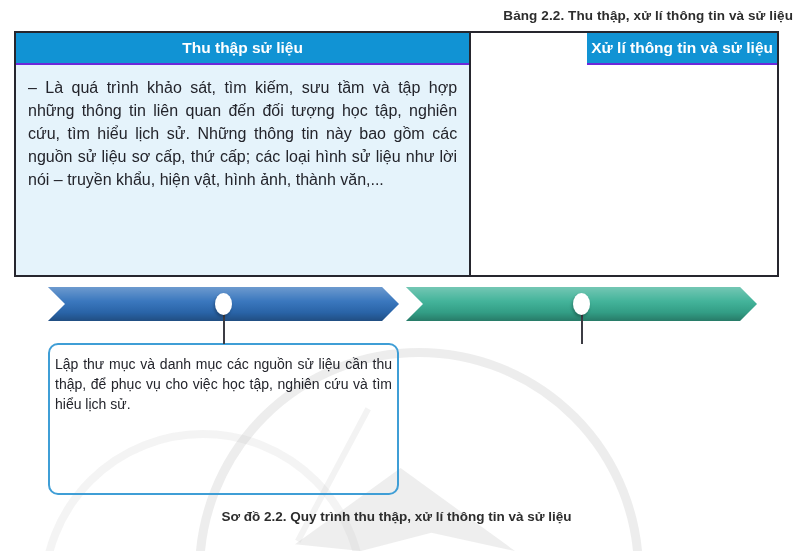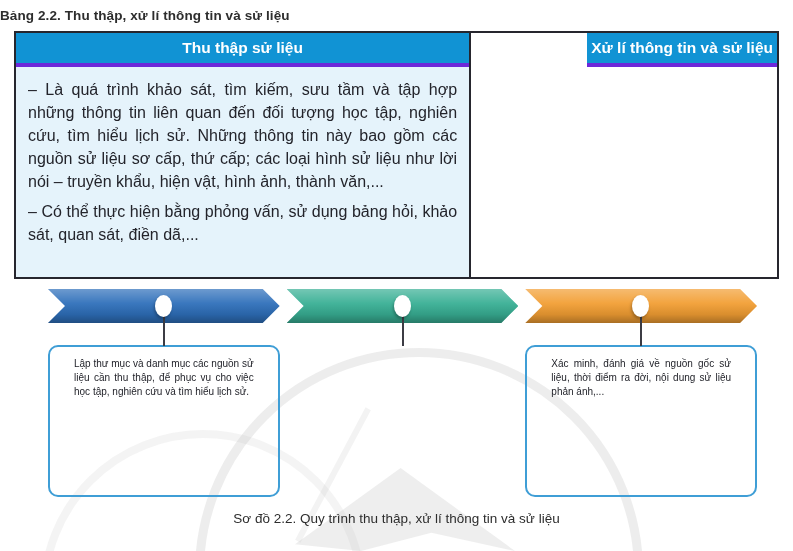--- a/index.html
+++ b/index.html
@@ -8,66 +8,65 @@
 
   
   .wm{position:absolute;z-index:0;}
   .wm-circle1{left:195px;top:348px;width:430px;height:430px;border:9px solid rgba(185,185,185,.26);border-radius:50%;}
   .wm-circle2{left:40px;top:430px;width:310px;height:310px;border:8px solid rgba(185,185,185,.16);border-radius:50%;}
   .wm-kite{left:295px;top:468px;width:220px;height:83px;background:rgba(195,195,195,.28);clip-path:polygon(48% 0,100% 100%,62% 78%,30% 100%,0 92%);}
   .wm-line1{left:330px;top:400px;width:6px;height:150px;background:rgba(195,195,195,.20);transform:rotate(28deg);}
 
   .content{position:relative;z-index:1;}
 
-  .doc-title{padding-top:8px;text-align:left;font-size:13.5px;font-weight:bold;color:#2d2d2d;letter-spacing:.1px;}
+  .doc-title{padding-top:8px;text-align:right;font-size:13.5px;font-weight:bold;color:#2d2d2d;letter-spacing:.1px;}
 
   
   .info-table{margin:8px 14px 0 14px;display:flex;border:2px solid #26262e;}
   .col{display:flex;flex-direction:column;}
   .col-left{width:59.7%;border-right:2px solid #26262e;}
   .col-right{width:40.3%;align-items:flex-end;}
-  .th{background:var(--header-bg,#1193d4);color:#fff;font-weight:bold;font-size:15.5px;text-align:center;padding:6px 4px;border-bottom:4px solid #6d28d9;}
+  .th{background:var(--header-bg,#1193d4);color:#fff;font-weight:bold;font-size:15.5px;text-align:center;padding:6px 4px;border-bottom:2px solid #6d28d9;}
   .td{background:var(--cell-bg,#e5f3fb);flex:1;min-height:198px;padding:4px 12px 8px 12px;font-size:16px;line-height:1.44;text-align:justify;color:#23242b;}
   .td p{margin:7px 0 0 0;}
 
   
   .diagram{margin:10px 36px 0 48px;display:flex;gap:7px;}
   .step{flex:1;position:relative;padding-top:56px;}
   .arrow{position:absolute;top:0;left:0;right:0;height:34px;background:var(--step-color,#888);
          clip-path:polygon(0 0,calc(100% - 17px) 0,100% 50%,calc(100% - 17px) 100%,0 100%,17px 50%);z-index:1;}
   .arrow::after{content:"";position:absolute;inset:0;
          background:linear-gradient(180deg,rgba(255,255,255,.30) 0%,rgba(255,255,255,.06) 42%,rgba(0,0,0,.10) 75%,rgba(0,0,0,.30) 100%);}
   .stem{position:absolute;top:25px;left:50%;width:2px;height:32px;margin-left:-1px;background:#3c3c44;z-index:2;}
   .dot{position:absolute;top:6px;left:50%;width:17px;height:22px;margin-left:-9px;background:#fff;border-radius:50%;
        box-shadow:-1px 2px 3px rgba(0,0,0,.28);z-index:3;}
-  .callout{border:2px solid #3f9ed6;border-radius:10px;min-height:128px;padding:10px 24px;background:transparent;
-           font-size:10px;line-height:1.42;text-align:justify;color:#23242b;}
+  .callout{border:2px solid #3f9ed6;border-radius:10px;min-height:128px;padding:10px 5px;background:transparent;
+           font-size:14px;line-height:1.42;text-align:justify;color:#23242b;}
   .callout p{margin:0;}
 
-  .diagram-caption{margin-top:14px;text-align:center;font-size:13.5px;font-weight:normal;color:#2d2d2d;}
+  .diagram-caption{margin-top:14px;text-align:center;font-size:13.5px;font-weight:bold;color:#2d2d2d;}
 </style>
 </head>
 <body>
 
 <div class="page">
 
   <div class="wm wm-circle1"></div>
   <div class="wm wm-circle2"></div>
   <div class="wm wm-line1"></div>
   <div class="wm wm-kite"></div>
 
   <div class="content">
     <div class="doc-title">Bảng 2.2. Thu thập, xử lí thông tin và sử liệu</div>
 
     <div class="info-table">
       <div class="col col-left">
         <div class="th">Thu thập sử liệu</div>
         <div class="td">
           <p>– Là quá trình khảo sát, tìm kiếm, sưu tầm và tập hợp những thông tin liên quan đến đối tượng học tập, nghiên cứu, tìm hiểu lịch sử. Những thông tin này bao gồm các nguồn sử liệu sơ cấp, thứ cấp; các loại hình sử liệu như lời nói – truyền khẩu, hiện vật, hình ảnh, thành văn,...</p>
-          <p>– Có thể thực hiện bằng phỏng vấn, sử dụng bảng hỏi, khảo sát, quan sát, điền dã,...</p>
         </div>
       </div>
       <div class="col col-right">
         <div class="th">Xử lí thông tin và sử liệu</div>
       </div>
     </div>
 
     <div class="diagram">
       <div class="step" style="--step-color: #2e6fba;">
         <div class="arrow"></div>
@@ -75,25 +74,17 @@
         <div class="dot"></div>
         <div class="callout">
           <p>Lập thư mục và danh mục các nguồn sử liệu cần thu thập, để phục vụ cho việc học tập, nghiên cứu và tìm hiểu lịch sử.</p>
         </div>
       </div>
       <div class="step" style="--step-color: #38af94;">
         <div class="arrow"></div>
         <div class="stem"></div>
         <div class="dot"></div>
       </div>
-      <div class="step" style="--step-color: #f29e33;">
-        <div class="arrow"></div>
-        <div class="stem"></div>
-        <div class="dot"></div>
-        <div class="callout">
-          <p>Xác minh, đánh giá về nguồn gốc sử liệu, thời điểm ra đời, nội dung sử liệu phản ánh,...</p>
-        </div>
-      </div>
     </div>
 
     <div class="diagram-caption">Sơ đồ 2.2. Quy trình thu thập, xử lí thông tin và sử liệu</div>
   </div>
 </div>
 
 </body></html>

